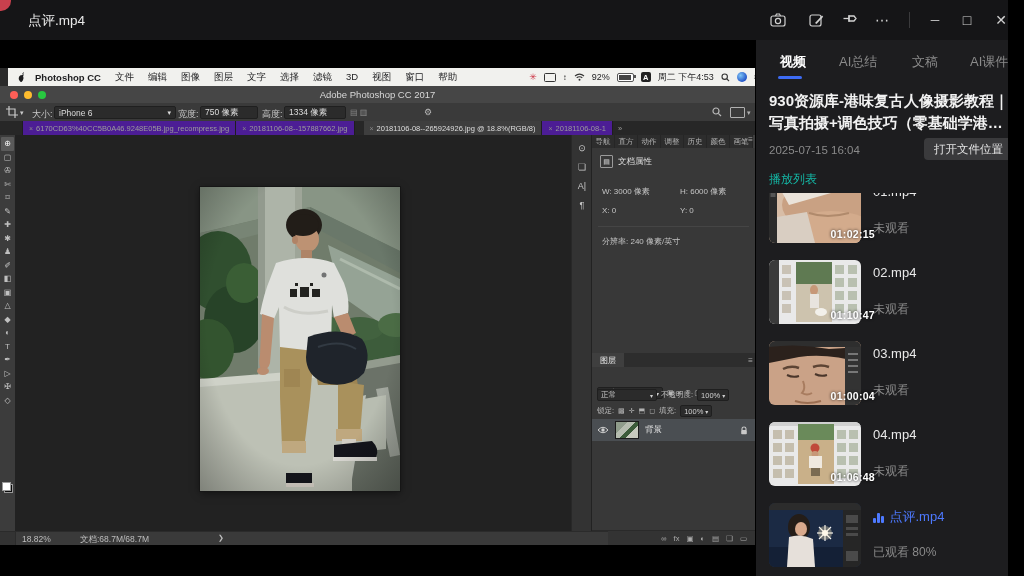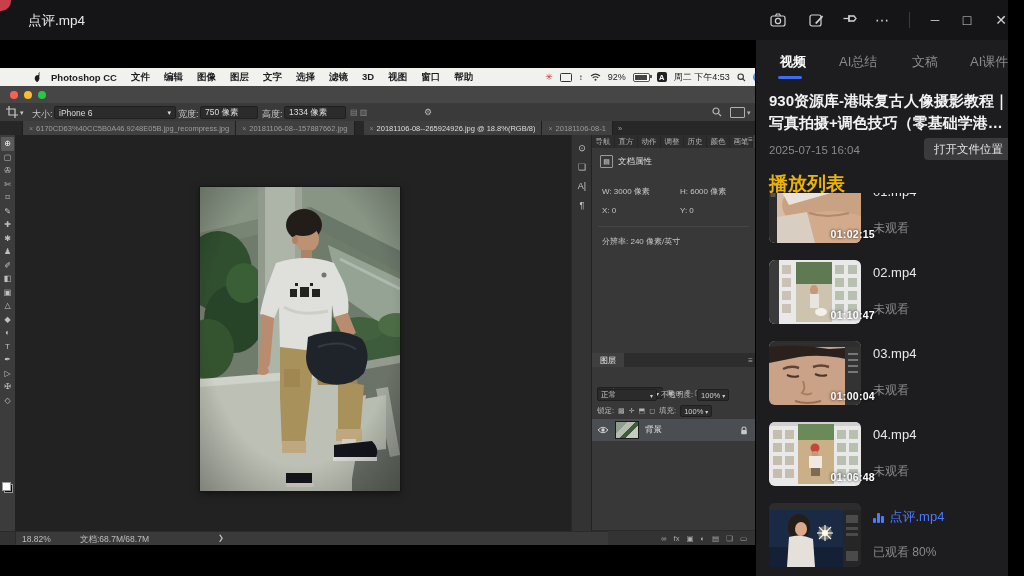--- a/index.html
+++ b/index.html
@@ -10,47 +10,47 @@
   .titlebar{position:absolute;left:0;top:0;width:1024px;height:40px;background:#151517;}
   .app-badge{position:absolute;left:-9px;top:-9px;width:20px;height:20px;border-radius:50%;background:#c9404d;}
   .tb-title{position:absolute;left:28px;top:12px;font-size:13.5px;color:#e8e8e8;}
   .tb-btn{position:absolute;top:8px;width:26px;height:24px;display:flex;align-items:center;justify-content:center;color:#d2d2d2;}
   .tb-glyph{font-size:14px;line-height:1;}
   .tb-divider{position:absolute;left:909px;top:12px;width:1px;height:16px;background:#3a3a3c;}
   
   .video{position:absolute;left:0;top:40px;width:755px;height:536px;background:#000;}
   .frame{position:absolute;left:0;top:28px;width:755px;height:477px;background:#2a2a2a;overflow:hidden;}
   
-  .macbar{position:absolute;left:0;top:0;width:755px;height:18px;background:#f1f1ee;color:#1d1d1f;
-          display:flex;align-items:center;font-size:9.5px;padding-left:24px;}
+  .macbar{position:absolute;left:8px;top:0;width:755px;height:18px;background:#f1f1ee;color:#1d1d1f;
+          display:flex;align-items:center;font-size:9.5px;}
   .macbar .apple{margin-left:9px;display:flex;}
   .macbar .appname{margin-left:9px;font-weight:bold;}
   .mac-menus{display:flex;gap:14px;margin-left:14px;}
-  .mac-menus span{white-space:nowrap;font-weight:bold;}
+  .mac-menus span{white-space:nowrap;}
   .mac-right{position:absolute;right:4px;top:0;height:18px;display:flex;align-items:center;gap:7px;font-size:9px;}
   .a-badge{width:10px;height:10px;background:#222;color:#fff;border-radius:2px;font-size:7.5px;
            display:flex;align-items:center;justify-content:center;font-weight:bold;}
   .battery{width:15px;height:7px;border:1px solid #555;border-radius:2px;position:relative;background:#fff;}
   .battery:before{content:"";position:absolute;left:1px;top:1px;bottom:1px;width:12px;background:#444;}
   .battery:after{content:"";position:absolute;right:-3px;top:1.5px;width:2px;height:3px;background:#555;}
   .siri{width:10px;height:10px;border-radius:50%;background:radial-gradient(circle at 35% 35%,#7ec4f5,#2456c9 70%);}
   .disp-ic{width:10px;height:7px;border:1.2px solid #333;border-radius:1.5px;}
   
   .pstitle{position:absolute;left:0;top:18px;width:755px;height:17px;background:#464646;border-bottom:1px solid #2b2b2b;}
   .light{position:absolute;top:4.5px;width:8px;height:8px;border-radius:50%;}
   .pstitle .t{position:absolute;width:100%;text-align:center;top:3px;font-size:9.5px;color:#d8d8d8;}
   .psopts{position:absolute;left:0;top:35px;width:755px;height:18px;background:#3a3a3a;border-bottom:1px solid #282828;
           color:#c9c9c9;font-size:9px;}
   .opt-field{position:absolute;top:3px;height:11px;background:#2b2b2b;border:1px solid #1f1f1f;border-radius:2px;
              color:#ddd;display:flex;align-items:center;padding:0 4px;font-size:8.5px;}
   .opt-label{position:absolute;top:5px;}
   
   .pstabs{position:absolute;left:0;top:53px;width:755px;height:14px;background:#272727;display:flex;align-items:stretch;
           font-size:7.5px;color:#9c9c9c;}
-  .pstab{display:flex;align-items:center;gap:3px;padding:0 6px;background:#404040;border-right:1px solid #1e1e1e;white-space:nowrap;}
+  .pstab{display:flex;align-items:center;gap:3px;padding:0 6px;background:#4c1d95;border-right:1px solid #1e1e1e;white-space:nowrap;}
   .pstab.active{background:#3e3e3e;color:#dedede;margin-left:9px;}
   .pstab .x{color:#8a8a8a;font-size:7px;}
   .tab-spacer{width:22px;background:#272727;border-right:1px solid #1e1e1e;}
   .tab-ovf{display:flex;align-items:center;padding:0 5px;color:#9c9c9c;}
   
   .psmain{position:absolute;left:0;top:67px;width:755px;bottom:0;background:#232323;}
   .pstools{position:absolute;left:0;top:0;bottom:13px;width:15px;background:#3c3c3c;border-right:1px solid #2c2c2c;
            display:flex;flex-direction:column;align-items:center;padding-top:2px;}
   .pstools span{font-size:8px;line-height:13.5px;color:#c0c0c0;width:13px;text-align:center;}
   .pstools span:first-child{background:#5a5a5a;border-radius:1px;color:#fff;}
@@ -111,21 +111,21 @@
   .eq i{display:block;width:2.5px;background:#4d79ff;border-radius:1px;}
   .sb-head{position:absolute;left:0;top:0;width:269px;height:153px;background:#1d1d1f;z-index:3;}
   .sb-tab{position:absolute;top:13px;font-size:13px;color:#8b8b8b;cursor:pointer;}
   .sb-tab.active{color:#ffffff;font-weight:bold;}
   .sb-underline{position:absolute;left:22px;top:36px;width:24px;height:3px;border-radius:2px;background:#3d6bf3;}
   .sb-title{position:absolute;left:13px;top:50px;width:245px;font-size:15px;font-weight:bold;line-height:22px;color:#f2f2f2;
             display:-webkit-box;-webkit-line-clamp:2;-webkit-box-orient:vertical;overflow:hidden;}
   .sb-date{position:absolute;left:13px;top:104px;font-size:11.5px;color:#8a8a8a;}
   .sb-open{position:absolute;right:12px;top:98px;height:22px;padding:0 10px;background:#3a3a3c;border-radius:4px;
            color:#e3e3e3;font-size:11.5px;display:flex;align-items:center;cursor:pointer;}
-  .sb-listtitle{position:absolute;left:13px;top:131px;font-size:19px;font-weight:bold;color:#eab308;}
+  .sb-listtitle{position:absolute;left:13px;top:131px;font-size:12px;font-weight:normal;color:#14b8a6;}
   .sb-scroll{position:absolute;right:2px;top:155px;bottom:3px;width:3px;border-radius:2px;background:#454547;z-index:4;}
   svg{display:block;}
 </style>
 </head>
 <body>
 
 <div class="stage">
 
   <div class="titlebar">
     <div class="app-badge"></div>
@@ -228,20 +228,21 @@
           </span>
           <span class="siri"></span>
           <span style="font-size:9px;color:#333">≡</span>
         </span>
       </div>
 
       <div class="pstitle">
         <span class="light" style="left:10px;background:#ff5f57"></span>
         <span class="light" style="left:24px;background:#febc2e"></span>
         <span class="light" style="left:38px;background:#28c840"></span>
+        <span class="t">Adobe Photoshop CC 2017</span>
       </div>
 
       <div class="psopts">
         <span class="abs" style="left:6px;top:3px">
           <svg width="12" height="12" viewBox="0 0 12 12">
               <g fill="none" stroke="#c9c9c9" stroke-width="1.2">
             <path d="M3 0 V9 H12"></path>
                 <path d="M0 3 H9 V12"></path>
               </g>
             </svg>

